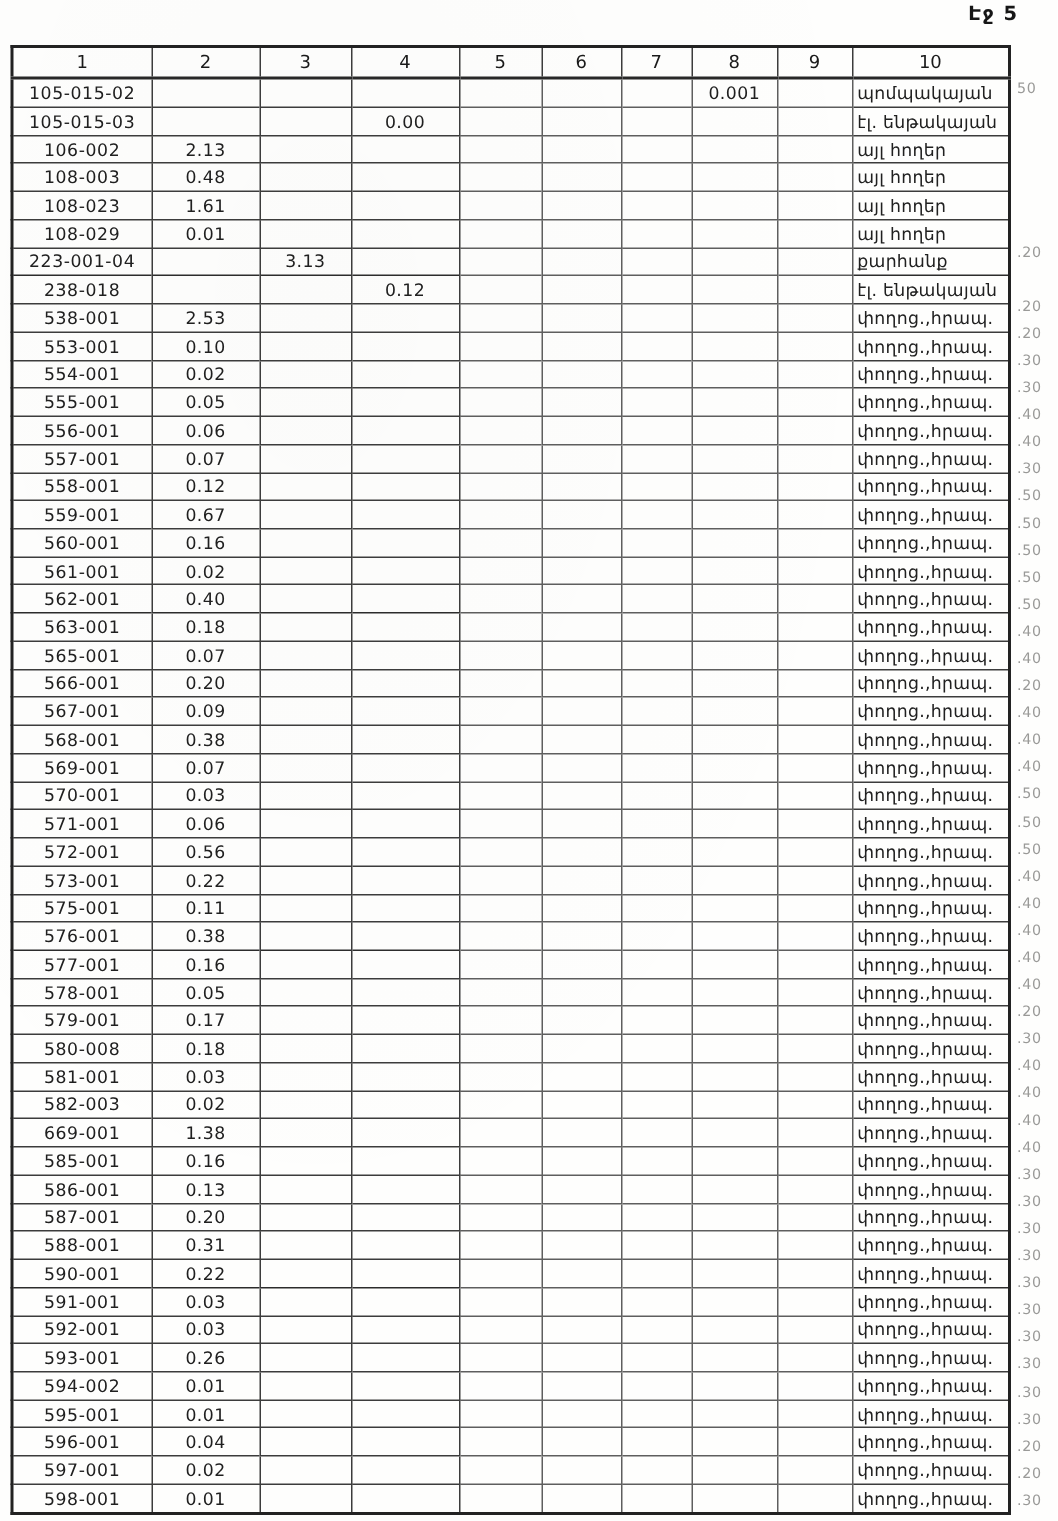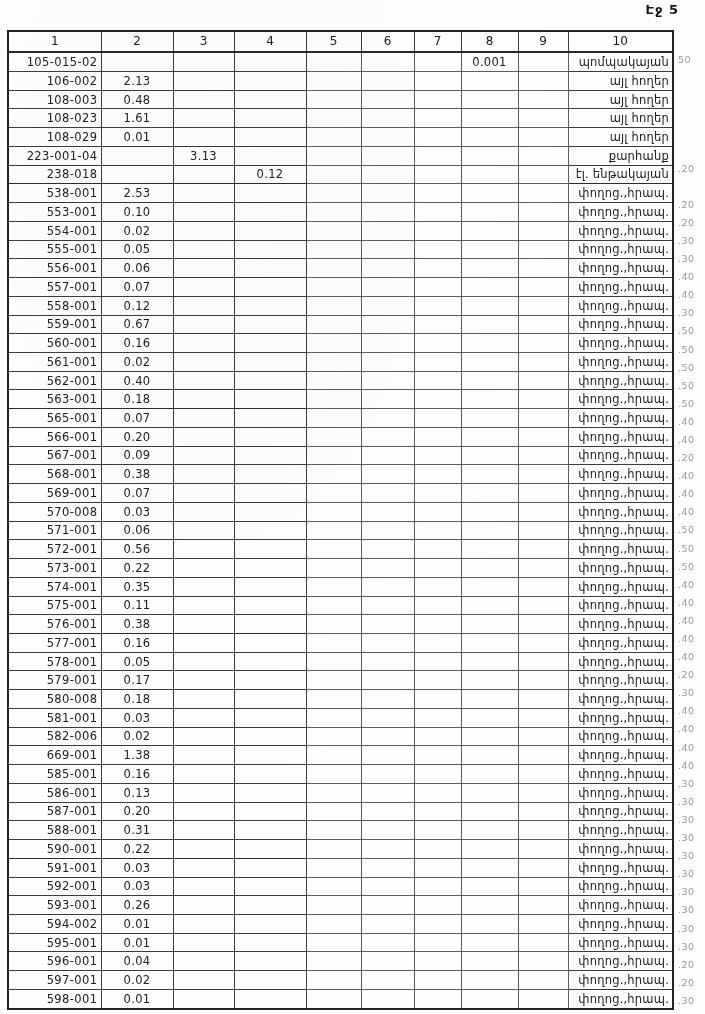--- a/index.html
+++ b/index.html
@@ -45,23 +45,23 @@
   }
   table.scan-table { border: 2px solid #222; }
   table.scan-table thead th {
     font-size: 12px;
     font-weight: normal;
     text-align: center;
     height: 19px;
     border-bottom: 2px solid #282828;
     color: #1a1a1a;
   }
-  td.c0 { text-align: right; padding-left: 5px; letter-spacing: 0.4px; }
+  td.c0 { text-align: center; padding-left: 5px; letter-spacing: 0.4px; }
   td.cnum { text-align: center; letter-spacing: 0.3px; }
-  td.c9 { text-align: right; padding-left: 4px; font-size: 11px; letter-spacing: 0.2px; }
+  td.c9 { text-align: left; padding-left: 4px; font-size: 11px; letter-spacing: 0.2px; }
   
   tbody tr:nth-child(3n+1) td { border-bottom-style: dashed; border-bottom-color: #555; }
   tbody tr td:nth-child(n+5):not(:last-child) { border-color: #5e5e5e; }
   tbody tr:nth-child(4n) td { border-top-color: #2c2c2c; }
   .margin-mark {
     position: absolute;
     left: 678px;
     width: 26px;
     font-size: 9.5px;
     color: #9a9a98;
@@ -111,20 +111,32 @@
           <td class="cnum"></td>
           <td class="cnum"></td>
           <td class="cnum"></td>
           <td class="cnum"></td>
           <td class="cnum"></td>
           <td class="cnum">0.001</td>
           <td class="cnum"></td>
           <td class="c9">պոմպակայան</td>
         </tr>
         <tr>
+          <td class="c0">105-015-03</td>
+          <td class="cnum"></td>
+          <td class="cnum"></td>
+          <td class="cnum">0.00</td>
+          <td class="cnum"></td>
+          <td class="cnum"></td>
+          <td class="cnum"></td>
+          <td class="cnum"></td>
+          <td class="cnum"></td>
+          <td class="c9">էլ. ենթակայան</td>
+        </tr>
+        <tr>
           <td class="c0">106-002</td>
           <td class="cnum">2.13</td>
           <td class="cnum"></td>
           <td class="cnum"></td>
           <td class="cnum"></td>
           <td class="cnum"></td>
           <td class="cnum"></td>
           <td class="cnum"></td>
           <td class="cnum"></td>
           <td class="c9">այլ հողեր</td>
@@ -387,21 +399,21 @@
           <td class="cnum"></td>
           <td class="cnum"></td>
           <td class="cnum"></td>
           <td class="cnum"></td>
           <td class="cnum"></td>
           <td class="cnum"></td>
           <td class="cnum"></td>
           <td class="c9">փողոց.,հրապ.</td>
         </tr>
         <tr>
-          <td class="c0">570-008</td>
+          <td class="c0">570-001</td>
           <td class="cnum">0.03</td>
           <td class="cnum"></td>
           <td class="cnum"></td>
           <td class="cnum"></td>
           <td class="cnum"></td>
           <td class="cnum"></td>
           <td class="cnum"></td>
           <td class="cnum"></td>
           <td class="c9">փողոց.,հրապ.</td>
         </tr>
@@ -435,32 +447,20 @@
           <td class="cnum"></td>
           <td class="cnum"></td>
           <td class="cnum"></td>
           <td class="cnum"></td>
           <td class="cnum"></td>
           <td class="cnum"></td>
           <td class="cnum"></td>
           <td class="c9">փողոց.,հրապ.</td>
         </tr>
         <tr>
-          <td class="c0">574-001</td>
-          <td class="cnum">0.35</td>
-          <td class="cnum"></td>
-          <td class="cnum"></td>
-          <td class="cnum"></td>
-          <td class="cnum"></td>
-          <td class="cnum"></td>
-          <td class="cnum"></td>
-          <td class="cnum"></td>
-          <td class="c9">փողոց.,հրապ.</td>
-        </tr>
-        <tr>
           <td class="c0">575-001</td>
           <td class="cnum">0.11</td>
           <td class="cnum"></td>
           <td class="cnum"></td>
           <td class="cnum"></td>
           <td class="cnum"></td>
           <td class="cnum"></td>
           <td class="cnum"></td>
           <td class="cnum"></td>
           <td class="c9">փողոց.,հրապ.</td>
@@ -531,21 +531,21 @@
           <td class="cnum"></td>
           <td class="cnum"></td>
           <td class="cnum"></td>
           <td class="cnum"></td>
           <td class="cnum"></td>
           <td class="cnum"></td>
           <td class="cnum"></td>
           <td class="c9">փողոց.,հրապ.</td>
         </tr>
         <tr>
-          <td class="c0">582-006</td>
+          <td class="c0">582-003</td>
           <td class="cnum">0.02</td>
           <td class="cnum"></td>
           <td class="cnum"></td>
           <td class="cnum"></td>
           <td class="cnum"></td>
           <td class="cnum"></td>
           <td class="cnum"></td>
           <td class="cnum"></td>
           <td class="c9">փողոց.,հրապ.</td>
         </tr>

